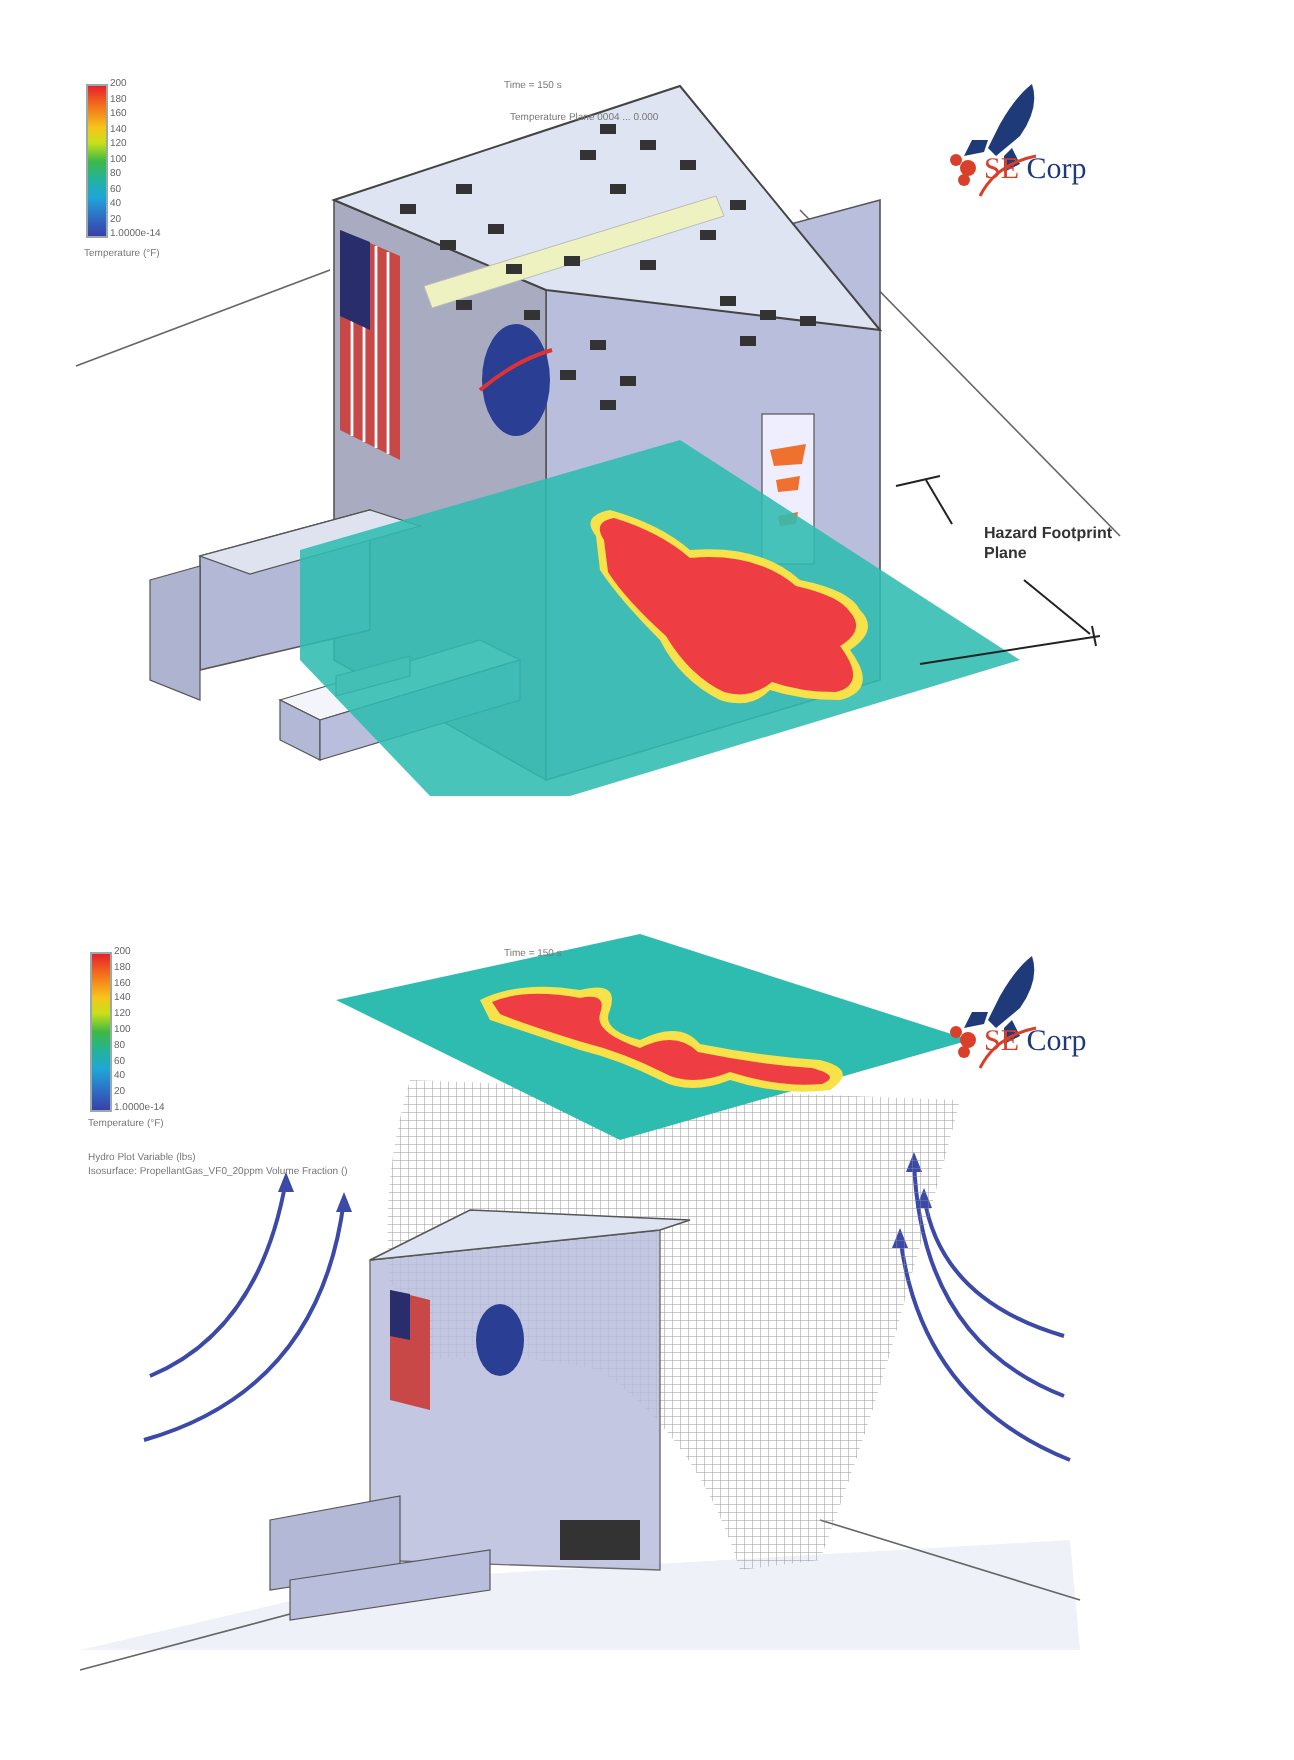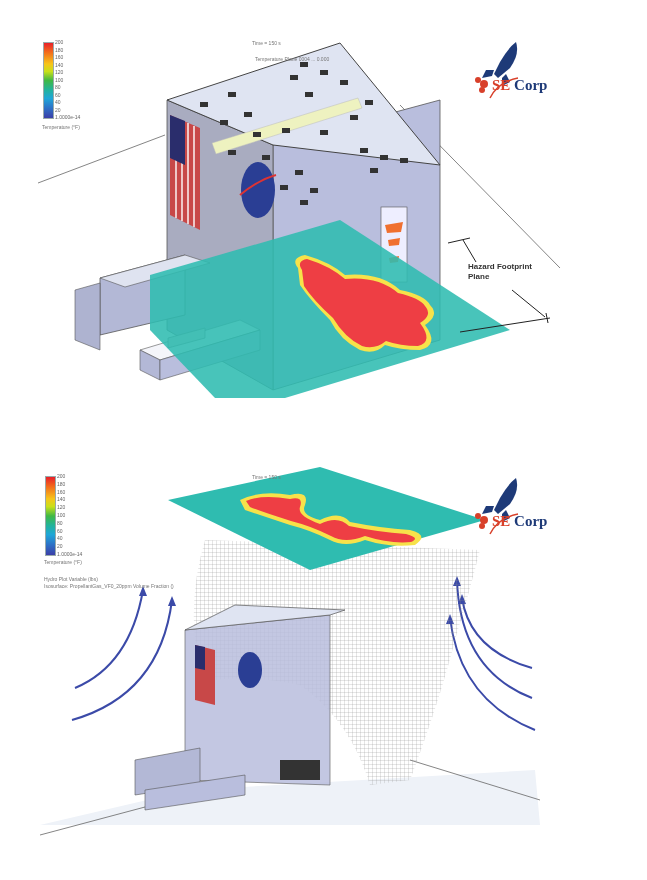--- a/index.html
+++ b/index.html
@@ -6,21 +6,21 @@
   body{width:647px;height:880px;position:relative;overflow:hidden;font-family:"Liberation Sans",sans-serif;}
   .panel{position:absolute;left:0;width:647px;}
   #panel-top{top:0;height:440px;}
   #panel-bottom{top:440px;height:440px;}
   svg{position:absolute;left:0;top:0;}
   .cbar{position:absolute;width:9px;border:1px solid #9aa;background:linear-gradient(to bottom,#e8202a 0%,#f26a1c 12%,#f7c51a 28%,#c8e01a 38%,#3fb845 50%,#22b39a 62%,#1fa6d8 74%,#2c74c8 86%,#3b3fa8 100%);}
   .ticks{position:absolute;font-size:5px;color:#666;line-height:0;}
   .ticks span{position:absolute;left:0;white-space:nowrap;}
   .small{position:absolute;font-size:5px;color:#777;white-space:nowrap;}
   .logo{position:absolute;}
-  .logo-text{position:absolute;font-family:"Liberation Serif",serif;font-weight:bold;font-size:15px;white-space:nowrap;}
+  .logo-text{position:absolute;font-family:"Liberation Serif",serif;font-weight:normal;font-size:15px;white-space:nowrap;}
   .logo-text .se{color:#d8402a;}
   .logo-text .corp{color:#1e3a78;}
   .annot{position:absolute;font-size:8px;font-weight:bold;color:#333;line-height:10px;white-space:nowrap;}
 </style>
 </head>
 <body>
 
 <div id="panel-top" class="panel">
   <svg width="647" height="440" viewBox="0 0 647 440">
 
@@ -124,21 +124,21 @@
       <span style="top:60px">40</span>
       <span style="top:67.5px">20</span>
       <span style="top:75px">1.0000e-14</span>
     </div>
     <div class="small" style="left:42px;top:124px;">Temperature (°F)</div>
   </div>
 
   <div class="small" style="left:252px;top:40px;">Time = 150 s</div>
   <div class="small" style="left:255px;top:56px;">Temperature Plane 0004 ... 0.000</div>
 
-  <div class="annot" style="left:468px;top:262px;">
+  <div class="annot" style="left:492px;top:262px;">
     <div>Hazard Footprint</div>
     <div>Plane</div>
   </div>
 
   <div>
     <svg class="logo" style="left:468px;top:40px;" width="60" height="60" viewBox="0 0 60 60">
       <path d="M48 2 Q40 8 32 22 L26 34 L30 38 L42 28 Q52 14 48 2 Z" fill="#1e3a78"></path>
       <path d="M26 30 L18 30 L14 38 L24 36 Z" fill="#1e3a78"></path>
       <path d="M34 38 L34 46 L42 42 L38 34 Z" fill="#1e3a78"></path>
       <circle cx="16" cy="44" r="4" fill="#d8402a"></circle>

